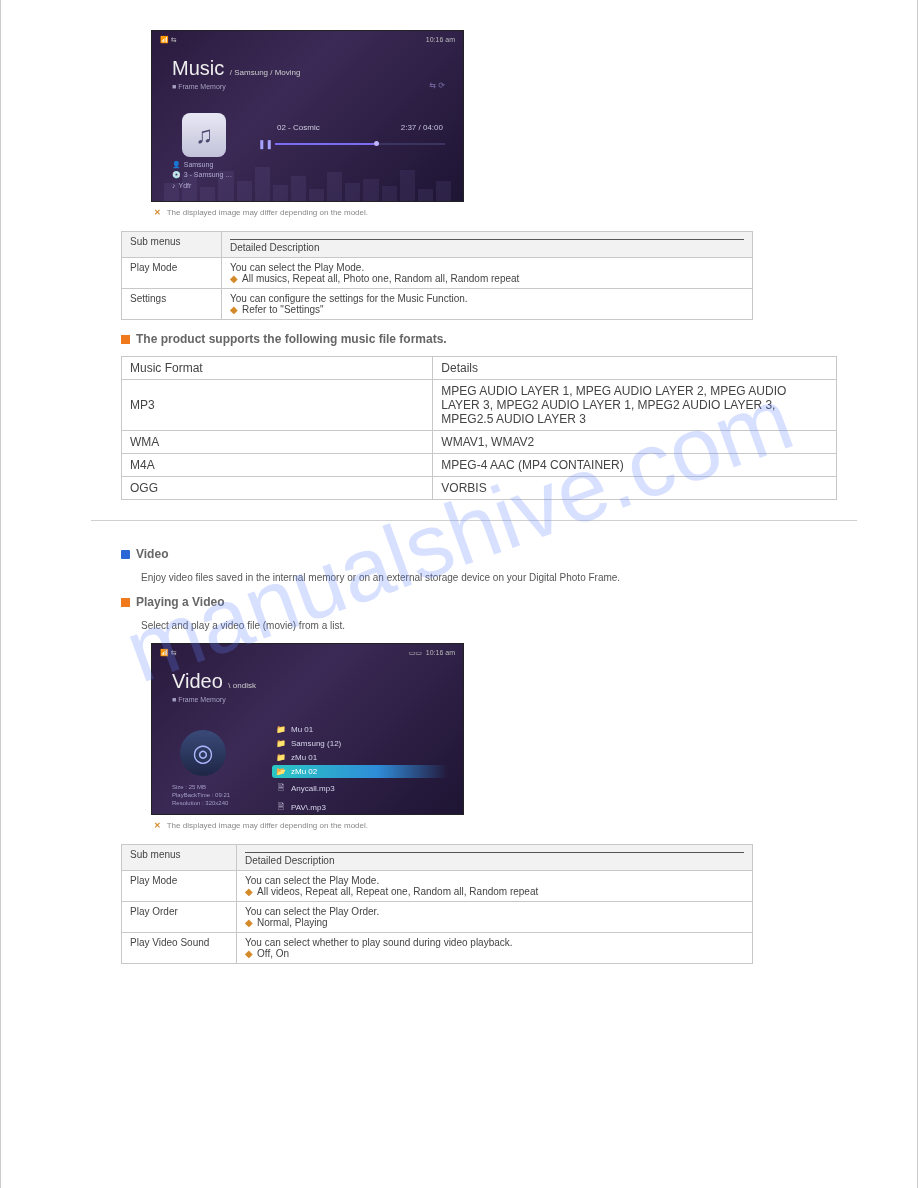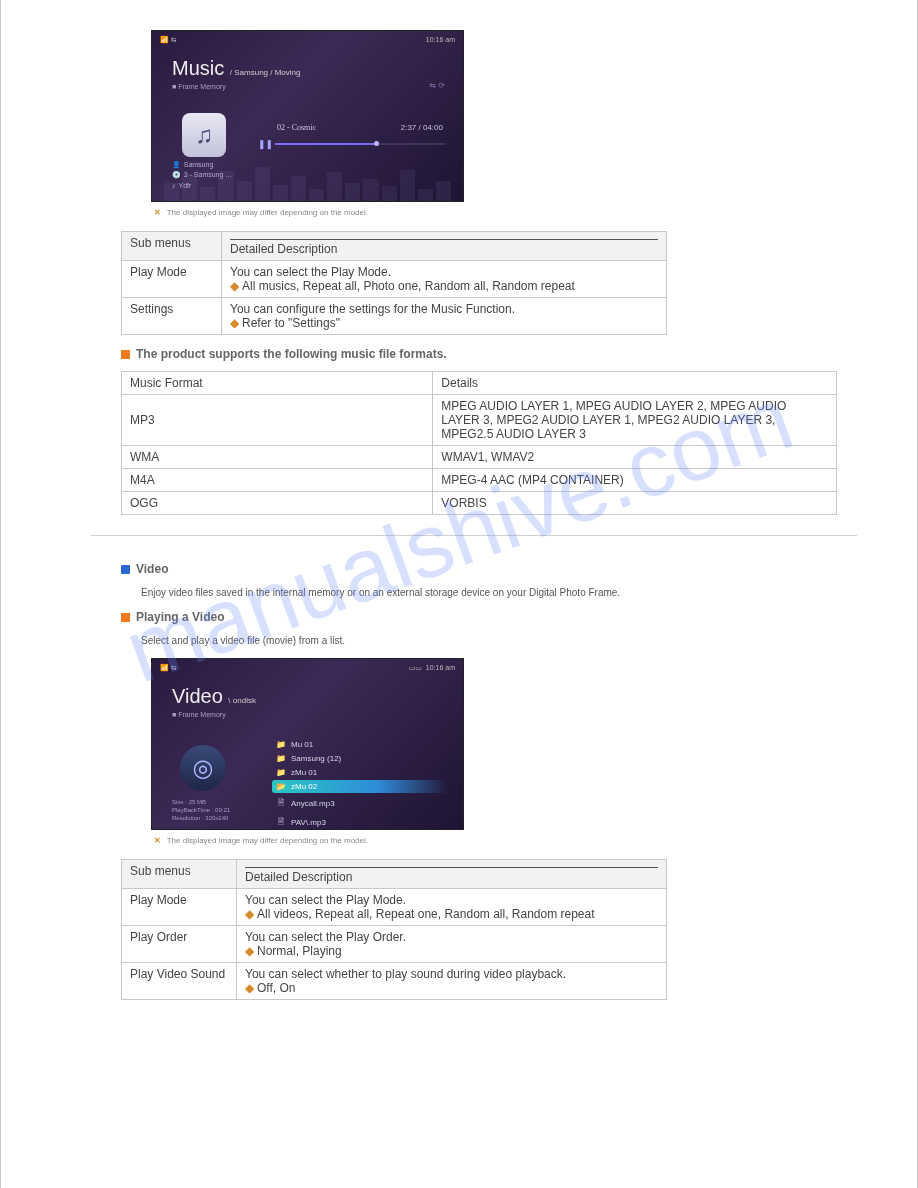--- a/index.html
+++ b/index.html
@@ -48,21 +48,21 @@
   .sf-under { position: absolute; top: 52px; left: 20px; font-size: 7px; color: #a6a2c0; }
   .sf-undericons { position: absolute; top: 50px; right: 18px; font-size: 8px; color: #7c70a8; }
   .sf-icon {
     position: absolute; top: 82px; left: 30px;
     width: 44px; height: 44px;
     background: linear-gradient(#e8e8f4,#c2c2da);
     border-radius: 8px;
     display: flex; align-items: center; justify-content: center;
     color: #4b4b72; font-size: 24px;
   }
-  .sf-track { position: absolute; top: 92px; left: 125px; color: #cfcce0; font-size: 8px; font-family: Liberation Serif, serif; }
+  .sf-track { position: absolute; top: 92px; left: 125px; color: #cfcce0; font-size: 8px; }
   .sf-time { position: absolute; top: 92px; right: 20px; color: #c7c3df; font-size: 8px; }
   .sf-progress {
     position: absolute; top: 112px; left: 123px; right: 18px; height: 2px;
     background: #3b3360;
   }
   .sf-progress .fill { position: absolute; top: 0; left: 0; height: 2px; width: 58%; background: #7b6cf2; }
   .sf-progress .knob { position: absolute; top: -2px; left: 58%; width: 5px; height: 5px; border-radius: 50%; background: #bfb6ff; }
   .sf-pause { position: absolute; top: 108px; left: 106px; color: #a6a2ff; font-size: 9px; }
   .sf-meta { position: absolute; bottom: 10px; left: 20px; font-size: 7px; color: #b2add2; line-height: 1.5; }
   .sf-meta span { margin-right: 3px; }
@@ -79,24 +79,24 @@
     border-radius: 50%;
     display: flex; align-items: center; justify-content: center;
     font-size: 24px; color: #aeb8ff;
   }
   .sf-vmeta { position: absolute; top: 140px; left: 20px; font-size: 6px; color: #a39dc9; line-height: 1.3; }
 
   .note-line { margin: 6px 0 14px 33px; font-size: 8px; color: #888; }
   .note-line .x { color: #d58a2a; font-weight: bold; margin-right: 6px; }
 
   table.menu-table {
-    width: 546px;
+    width: 632px;
     border-collapse: collapse;
     margin-left: 0;
-    font-size: 12px;
+    font-size: 10px;
   }
   table.menu-table td, table.menu-table th {
     border: 1px solid #c8c8c8;
     padding: 4px 8px;
     vertical-align: top;
     color: #444;
     text-align: left;
     font-weight: normal;
   }
   table.menu-table .hdr-row td, table.menu-table .hdr-row th { background: #f2f2f2; }

